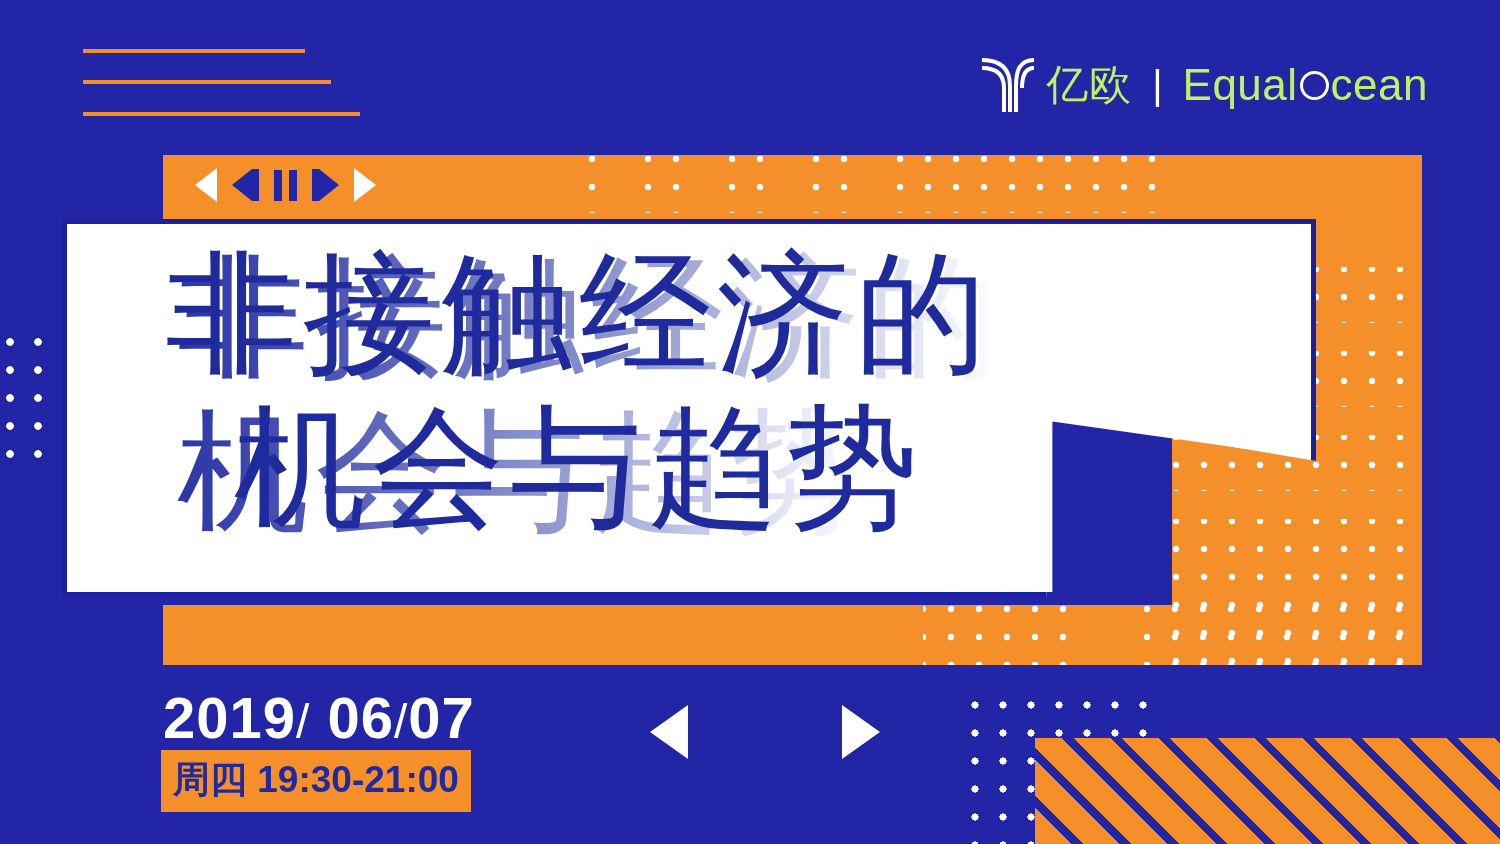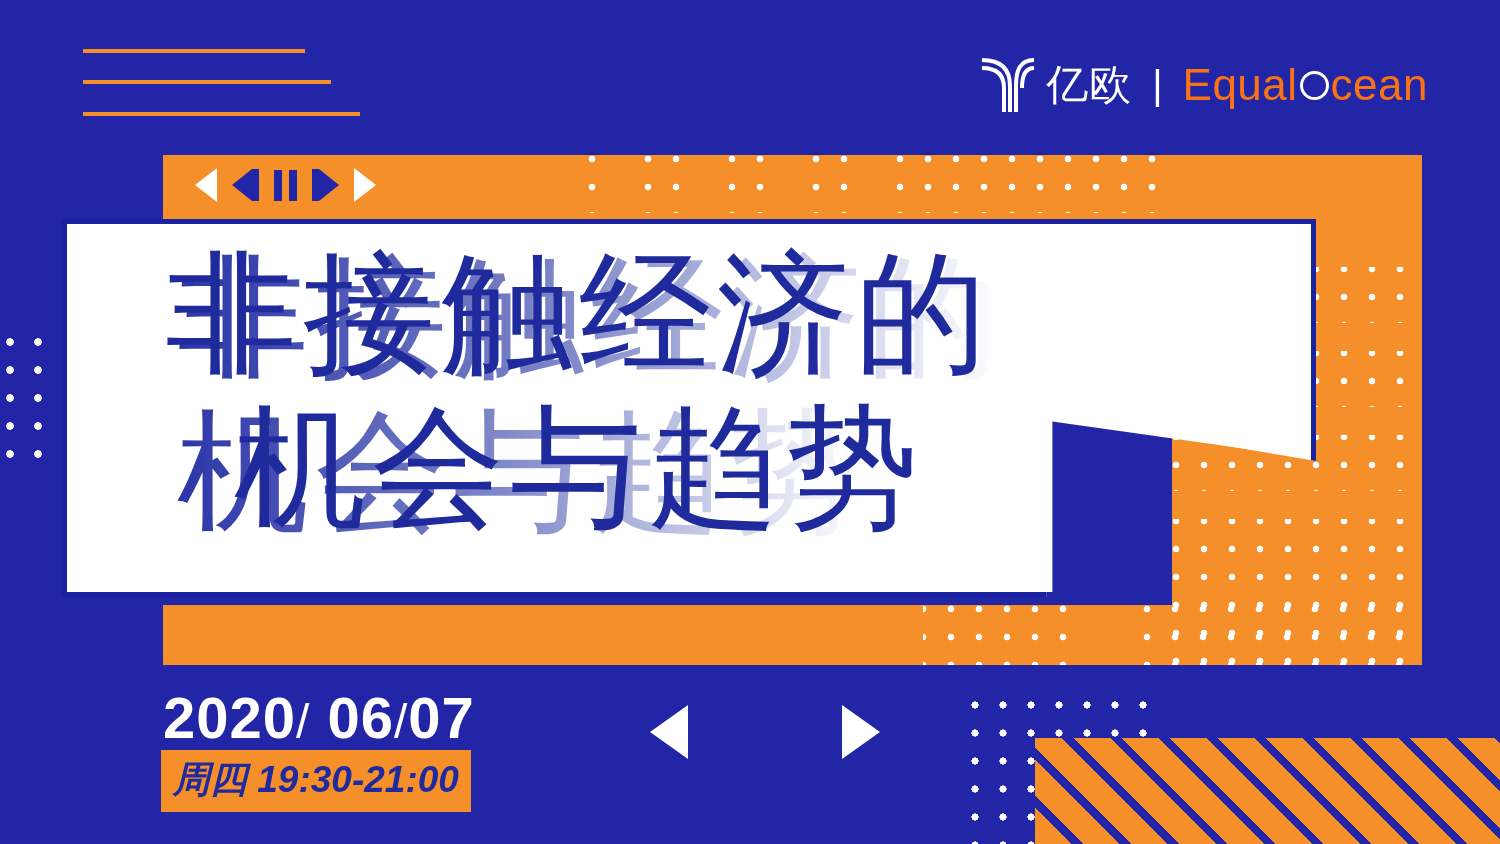--- a/index.html
+++ b/index.html
@@ -166,21 +166,20 @@
   .time-chip {
     position:absolute; left:161px; top:750px;
     background:#f58f29;
     color:#1f2aa0;
     font-size:37px;
     font-weight:bold;
     padding:5px 12px 7px 12px;
     letter-spacing:0px;
     z-index:8;
     white-space:nowrap;
-    font-style:italic;
   }
 
   
   .nav-arrows { position:absolute; left:650px; top:705px; width:230px; height:60px; z-index:8; }
   .nav-left {
     position:absolute; left:0; top:0;
     width:0;height:0;
     border-top:27px solid transparent;border-bottom:27px solid transparent;
     border-right:38px solid #ffffff;
   }
@@ -213,26 +212,26 @@
   }
 
   
   .logo {
     position:absolute; right:72px; top:56px;
     display:flex; align-items:center; gap:10px;
     z-index:9;
   }
   .logo-mark { width:56px; height:58px; }
   .logo-cn {
-    color:#ffffff; font-size:42px; letter-spacing:1px;
+    color:#bef264; font-size:42px; letter-spacing:1px;
     line-height:1;
   }
   .logo-sep { color:#ffffff; font-size:40px; margin:0 10px; line-height:1; }
   .logo-en {
-    color:#f97316; font-size:44px; letter-spacing:0.5px;
+    color:#bef264; font-size:44px; letter-spacing:0.5px;
     line-height:1; display:flex; align-items:center;
   }
   .logo-o-ring {
     display:inline-block;
     width:29px; height:29px;
     border:3px solid #ffffff;
     border-radius:50%;
     margin:0 2px;
     vertical-align:middle;
   }
@@ -306,21 +305,21 @@
       <span>非接触经济的</span>
     </div>
     <div class="hl-row">
       <span class="hl-shadow" aria-hidden="true">机会与趋势</span>
       <span>机会与趋势</span>
     </div>
   </div>
 
 
   <div class="date-line">
-    <span>2020</span><span class="sl">/</span>&nbsp;<span>06</span><span class="sl">/</span><span>07</span>
+    <span>2019</span><span class="sl">/</span>&nbsp;<span>06</span><span class="sl">/</span><span>07</span>
   </div>
 
   <div class="time-chip">
     <span>周四</span>&nbsp;<span>19:30-21:00</span>
   </div>
 
   <div class="nav-arrows">
     <div class="nav-left"></div>
     <div class="nav-right"></div>
   </div>

